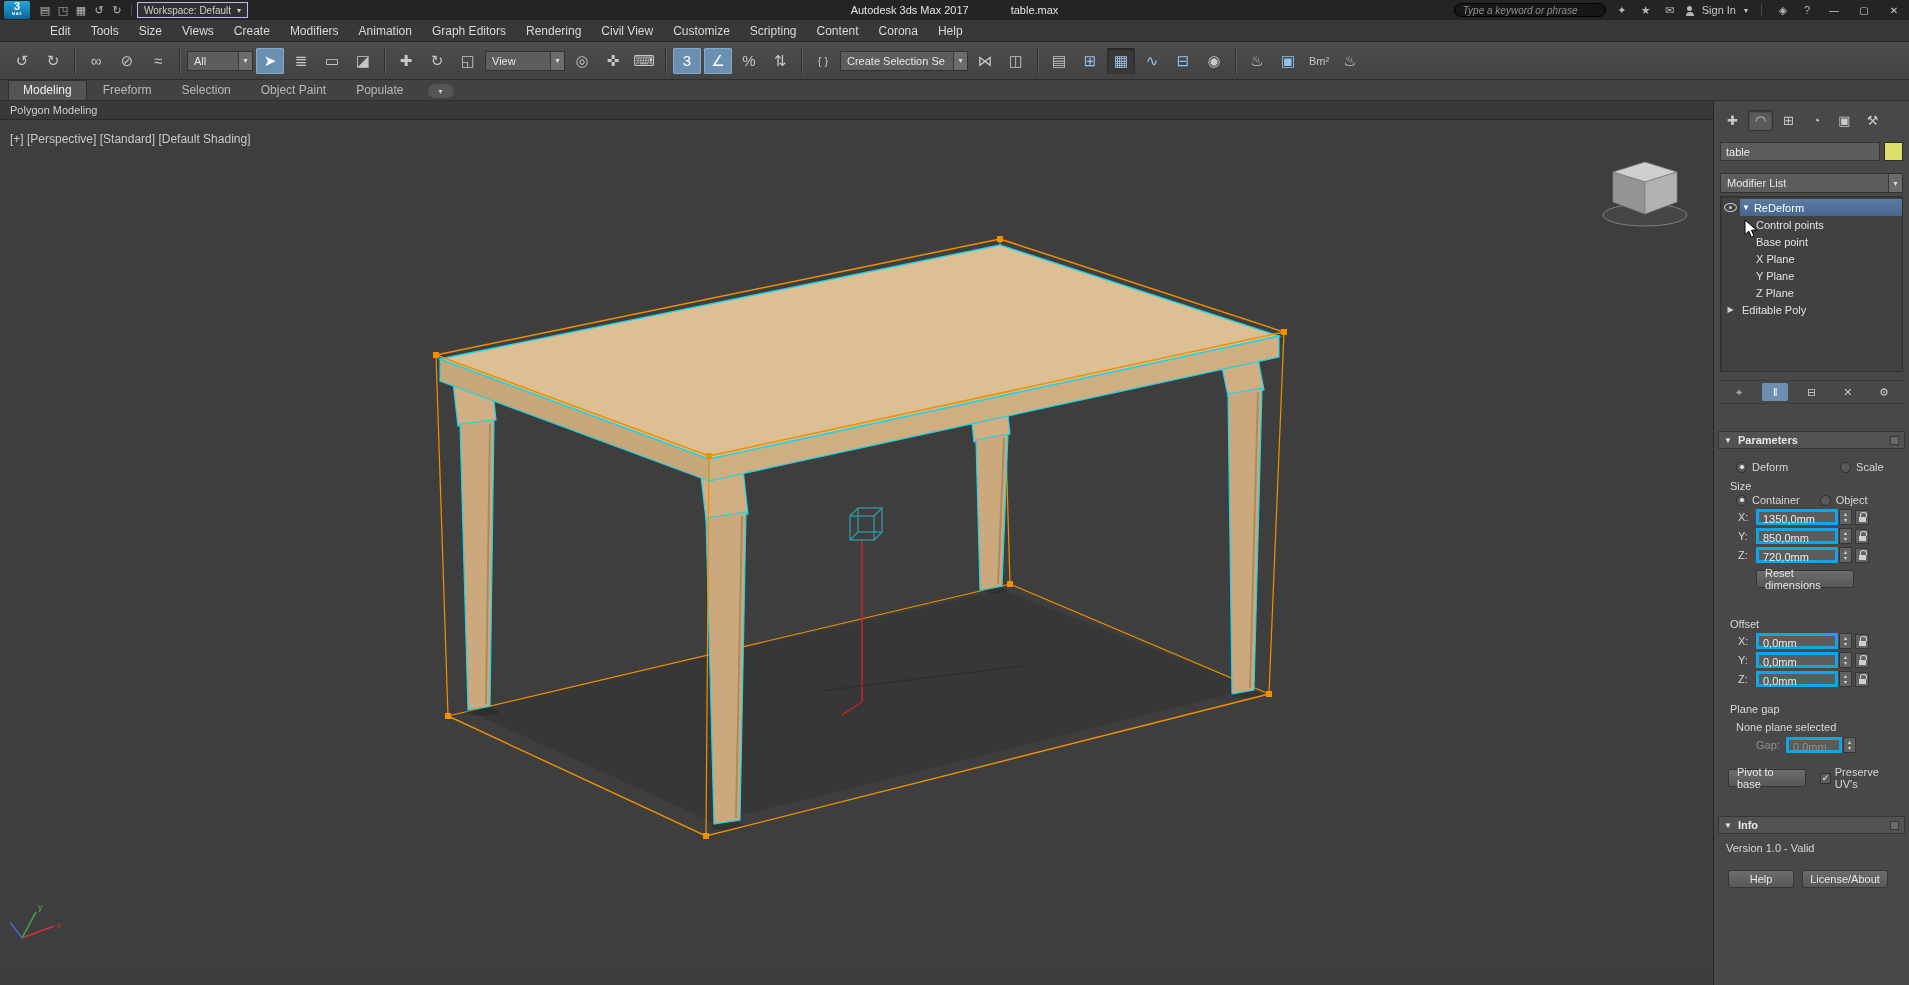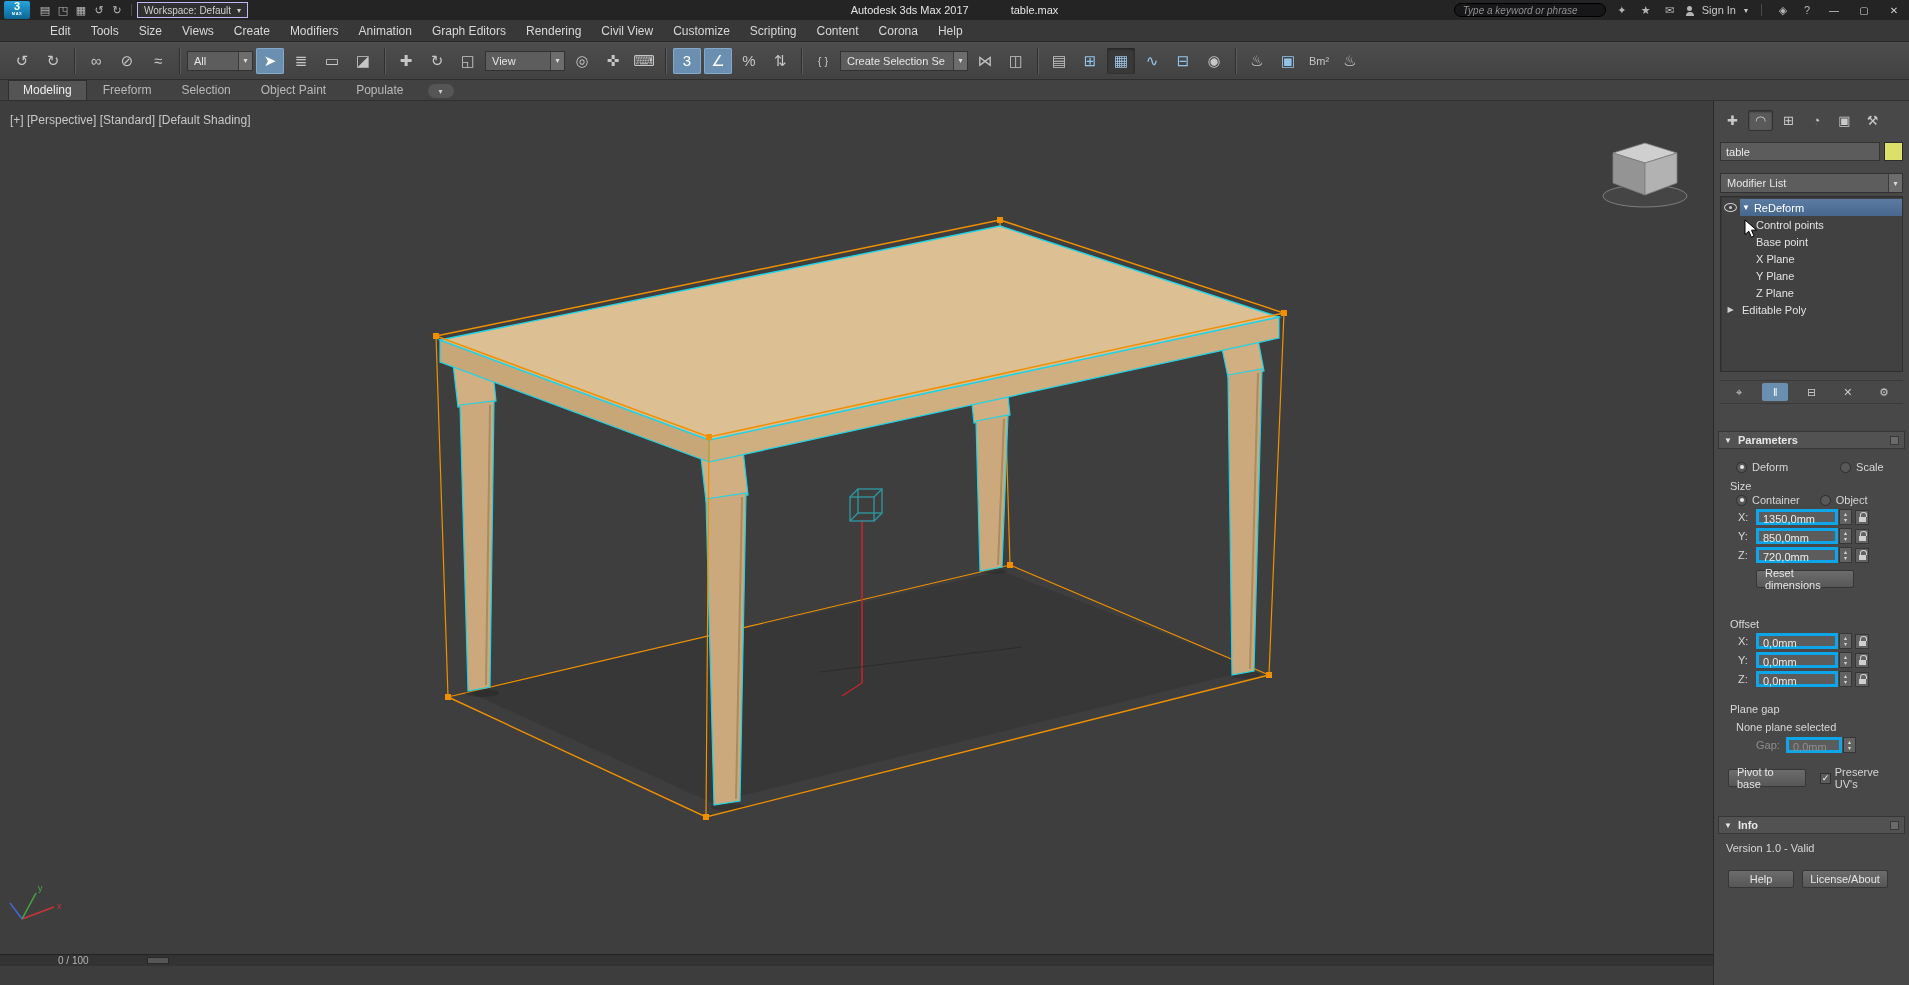--- a/index.html
+++ b/index.html
@@ -256,20 +256,23 @@
   <span class="rtab">Selection</span>
   <span class="rtab">Object Paint</span>
   <span class="rtab">Populate</span>
   <span class="rcfg">
       <span>▾</span>
     </span>
 </div>
 
 <div class="main">
   <div class="leftcol">
+    <div class="polybar">
+      <span>Polygon Modeling</span>
+    </div>
 
     <div class="viewport">
       <svg width="1713" height="853" viewBox="0 0 1713 853">
 
         <polygon points="466,590 1002,470 1256,568 712,702" fill="rgba(0,0,0,0.10)"></polygon>
 
         <g stroke="#f09000" stroke-width="1.2">
           <line x1="1000" y1="122" x2="1010" y2="464"></line>
           <line x1="448" y1="596" x2="1010" y2="464"></line>
           <line x1="1010" y1="464" x2="1269" y2="574"></line>
@@ -345,24 +348,20 @@
           <line x1="22" y1="818" x2="54" y2="806" stroke="#cc3333"></line>
           <line x1="22" y1="818" x2="36" y2="792" stroke="#44aa44"></line>
           <line x1="22" y1="818" x2="10" y2="802" stroke="#4466cc"></line>
           <text x="57" y="808" fill="#cc3333" font-size="9" stroke="none">x</text>
           <text x="38" y="790" fill="#44aa44" font-size="9" stroke="none">y</text>
         </g>
       </svg>
       <div class="vplabel">[+] [Perspective] [Standard] [Default Shading]</div>
     </div>
 
-    <div class="timesliver">
-      <span>0 / 100</span>
-      <span class="mini"></span>
-    </div>
   </div>
 
   <div class="cmdpanel">
     <div class="cptabs">
       <span class="cptab">✚</span>
       <span class="cptab active">◠</span>
       <span class="cptab">⊞</span>
       <span class="cptab">◔</span>
       <span class="cptab">▣</span>
       <span class="cptab">⚒</span>

